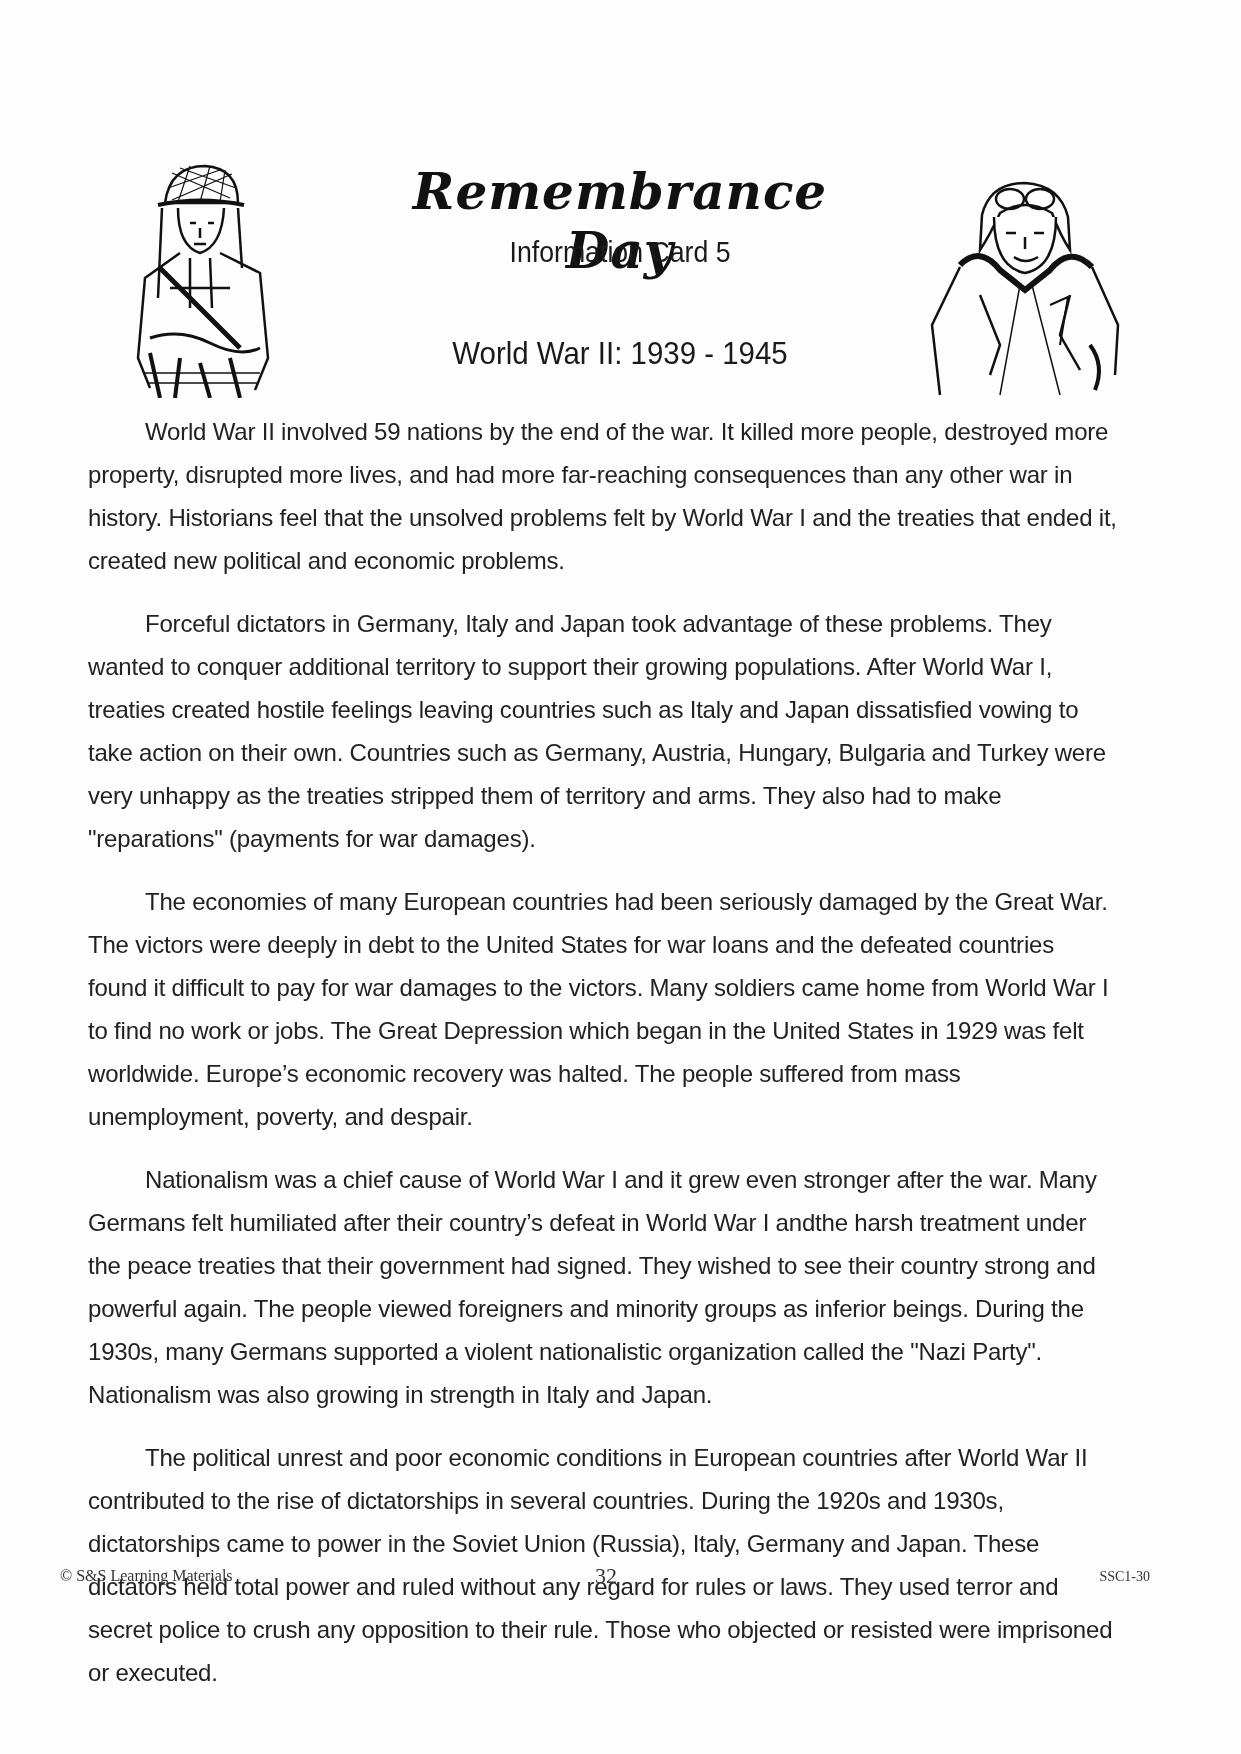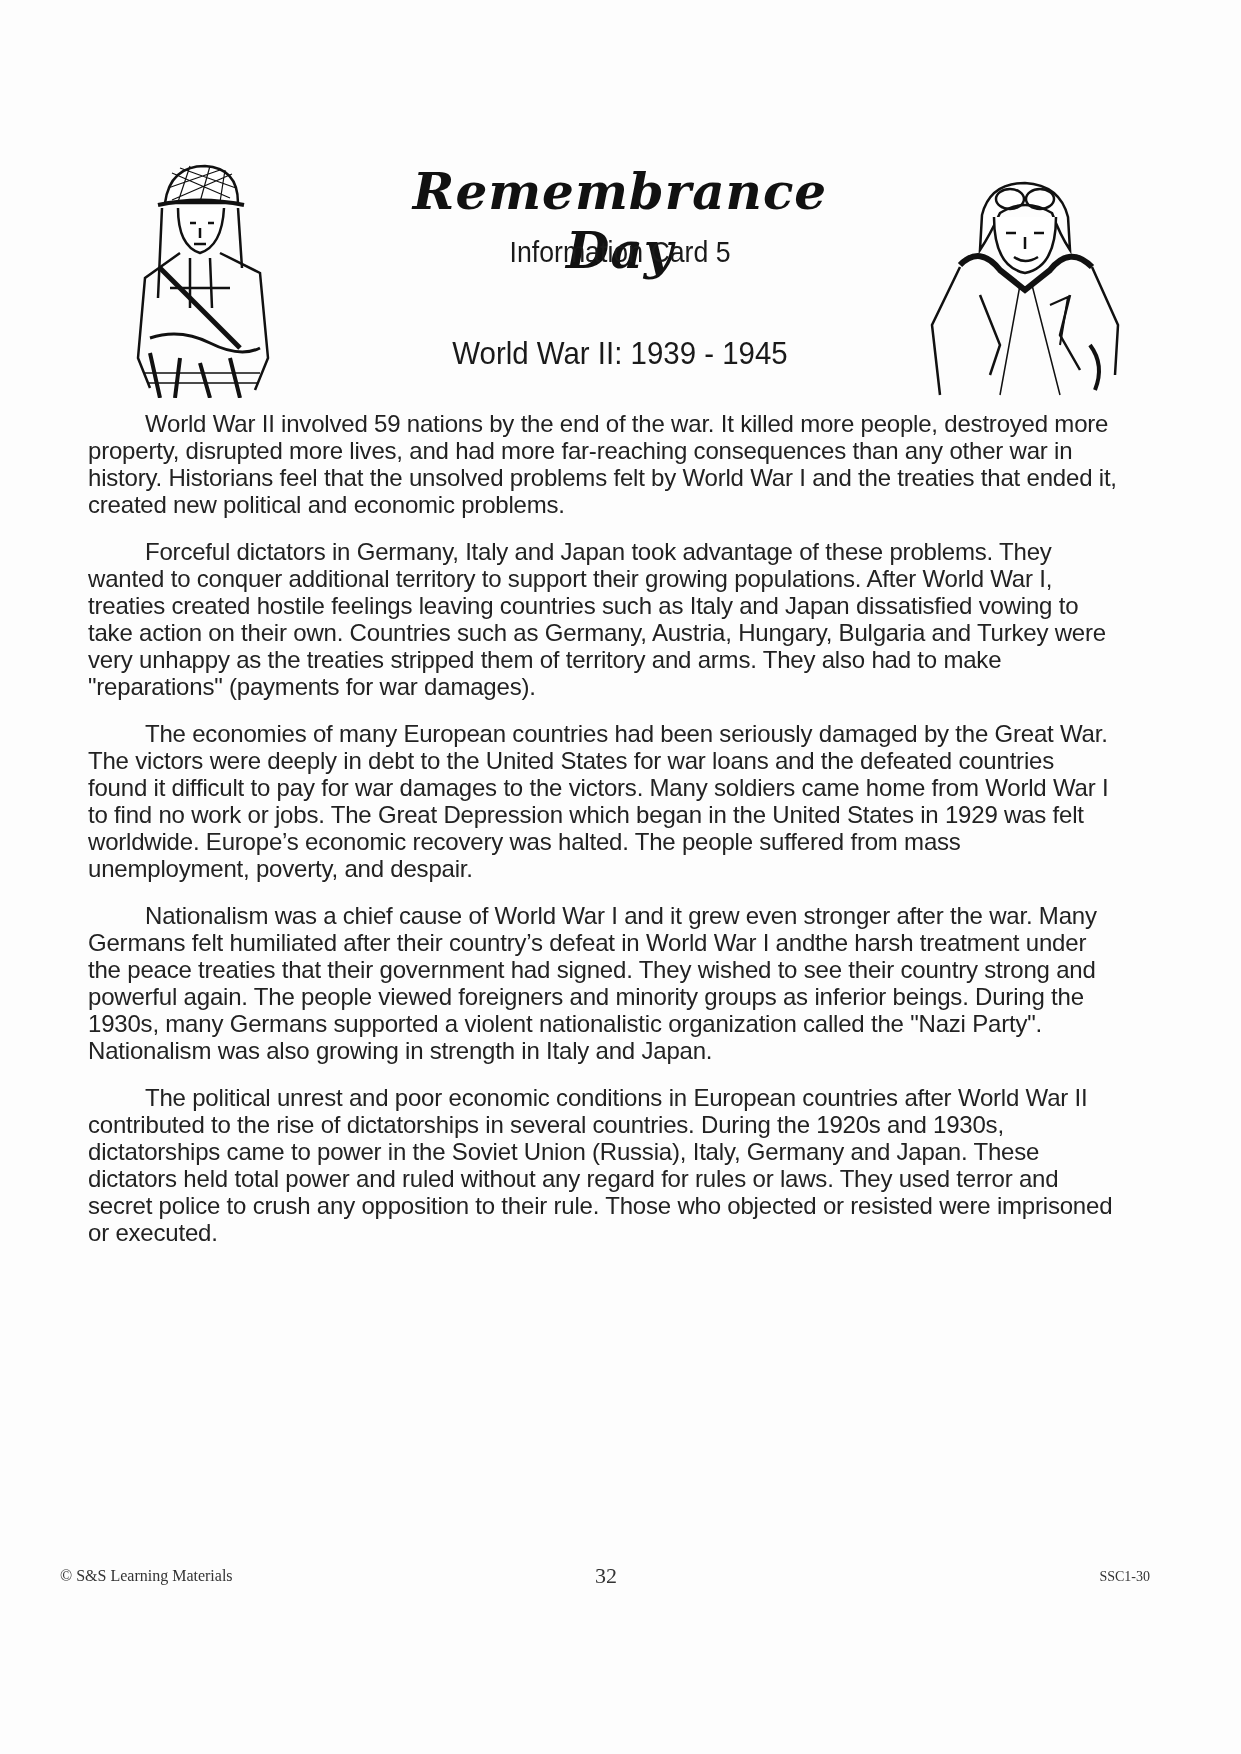--- a/index.html
+++ b/index.html
@@ -23,21 +23,21 @@
     .era {
       position: absolute; left: 380px; top: 335px; width: 480px; text-align: center;
       font-family: "Liberation Sans", sans-serif; font-size: 32px; color: #1a1a1a;
       transform: scaleX(0.92);
     }
     .illus { position: absolute; }
     .illus-left { left: 120px; top: 158px; width: 160px; height: 240px; }
     .illus-right { left: 920px; top: 175px; width: 205px; height: 225px; }
     .body-text {
       position: absolute; left: 88px; top: 410px; width: 1030px;
-      font-family: "Liberation Sans", sans-serif; font-size: 24px; line-height: 27px;
+      font-family: "Liberation Sans", sans-serif; font-size: 24px; line-height: 43px;
       color: #222;
     }
     .body-text p {
       margin: 0 0 20px 0; text-indent: 57px; letter-spacing: -0.2px;
     }
     .footer {
       position: absolute; left: 60px; top: 1563px; width: 1090px; height: 30px;
       font-family: "Liberation Serif", serif; color: #333;
     }
     .footer .copy { position: absolute; left: 0; top: 4px; font-size: 16px; font-weight: normal; }

